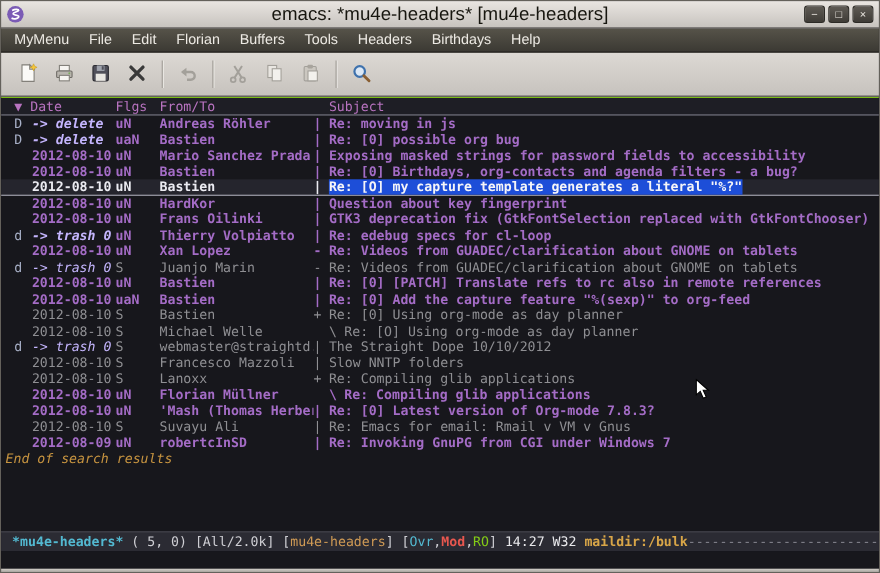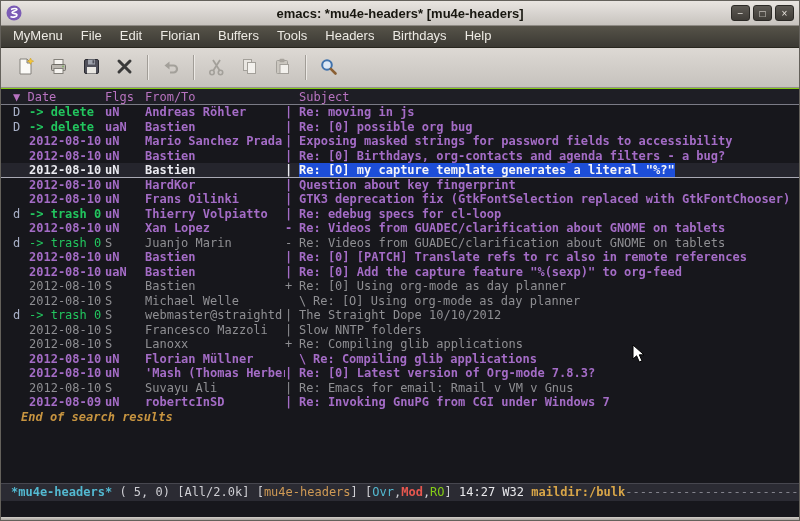--- a/index.html
+++ b/index.html
@@ -2,21 +2,21 @@
 <html><head>
 <meta charset="utf-8">
 <style>
   html,body{margin:0;padding:0;}
   body{width:800px;height:521px;overflow:hidden;background:#9c9892;font-family:"Liberation Sans",sans-serif;position:relative;}
   .frame{width:800px;height:521px;box-sizing:border-box;display:flex;flex-direction:column;border:1px solid #64615b;background:#17171c;}
 
   
   .titlebar{height:24px;flex:0 0 24px;display:flex;align-items:center;position:relative;background:linear-gradient(#e9e5e1,#c7c3be);border-bottom:1px solid #8e8a84;}
   .app-icon{margin-left:5px;width:16px;height:16px;z-index:2;}
-  .win-title{position:absolute;left:0;right:0;text-align:center;font-size:13px;font-weight:bold;color:#17160f;}
+  .win-title{position:absolute;left:0;right:0;text-align:center;font-size:17px;font-weight:normal;color:#17160f;}
   .win-buttons{margin-left:auto;display:flex;gap:3px;margin-right:5px;z-index:2;}
   .win-btn{width:19px;height:16px;border-radius:3px;background:linear-gradient(#5e5a54,#3f3c37);border:1px solid #2c2a26;color:#e9e5df;font-size:10px;line-height:15px;text-align:center;box-sizing:border-box;}
 
   
   .menubar{height:21px;flex:0 0 21px;display:flex;align-items:flex-start;background:linear-gradient(#565349,#3b3933);border-bottom:1px solid #29271f;padding-left:3px;}
   .menu-item{color:#edeae4;font-size:13px;padding:2px 9px;}
 
   
   .toolbar{height:39px;flex:0 0 39px;display:flex;align-items:center;background:linear-gradient(#ddd9d4,#c6c2bd);border-bottom:1px solid #95918b;padding-left:8px;}
   .tool-btn{width:33px;height:30px;display:flex;align-items:center;justify-content:center;background:transparent;border:none;padding:0;}
@@ -26,27 +26,27 @@
   .buffer{flex:1 1 auto;background:#17171c;font-family:"DejaVu Sans Mono",monospace;font-size:12px;overflow:hidden;}
   .header-line{display:flex;height:17px;line-height:16px;box-sizing:border-box;padding-left:12px;background:#1e1e25;color:#b873c0;border-top:1px solid #84cc16;border-bottom:1px solid #7b7b86;white-space:pre;}
   .h-date{width:92px;}.h-flags{width:40px;}.h-from{width:154px;}.h-subject{flex:1;}
 
   .row{display:flex;height:14.5px;line-height:14.5px;box-sizing:border-box;padding-left:12px;white-space:pre;}
   .row.unread{color:#a46cc6;font-weight:bold;}
   .row.read{color:#8f8f93;}
   .row.current{color:#ebebf1;font-weight:bold;background:#25252d;border-bottom:1px solid #a9a9b4;}
   .c-mark{width:16px;color:#a9b1c8;font-weight:normal;}
   .c-date{width:72px;margin-right:4px;overflow:hidden;}
-  .c-date.marked{color:#22c55e;}
+  .c-date.marked{color:#c4b5fd;font-style:italic;}
   .c-flags{width:36px;margin-right:4px;overflow:hidden;}
   .c-from{width:140px;margin-right:0;overflow:hidden;}
   .c-thread{width:14px;flex:0 0 auto;}
   .c-subject{flex:1;overflow:hidden;}
   .c-subject.match{flex:0 0 auto;background:#1d4ed8;color:#f5f5f8;}
-  .end-line{padding-left:20px;height:14.5px;line-height:14.5px;color:#c79440;font-style:italic;font-weight:bold;white-space:pre;}
+  .end-line{padding-left:4px;height:14.5px;line-height:14.5px;color:#c79440;font-style:italic;font-weight:normal;white-space:pre;}
 
   
   .modeline{height:17px;flex:0 0 17px;line-height:16px;background:#2b2b33;border-top:1px solid #47474f;padding-left:10px;font-family:"DejaVu Sans Mono",monospace;font-size:12px;white-space:pre;overflow:hidden;}
   .ml-buffer{color:#53b9d1;font-weight:bold;}
   .ml-plain{color:#cfcfd4;}
   .ml-mode{color:#cf9a55;}
   .ml-ovr{color:#53b9d1;}
   .ml-mod{color:#e8574f;font-weight:bold;}
   .ml-ro{color:#84cc16;}
   .ml-time{color:#e9e9ec;}

